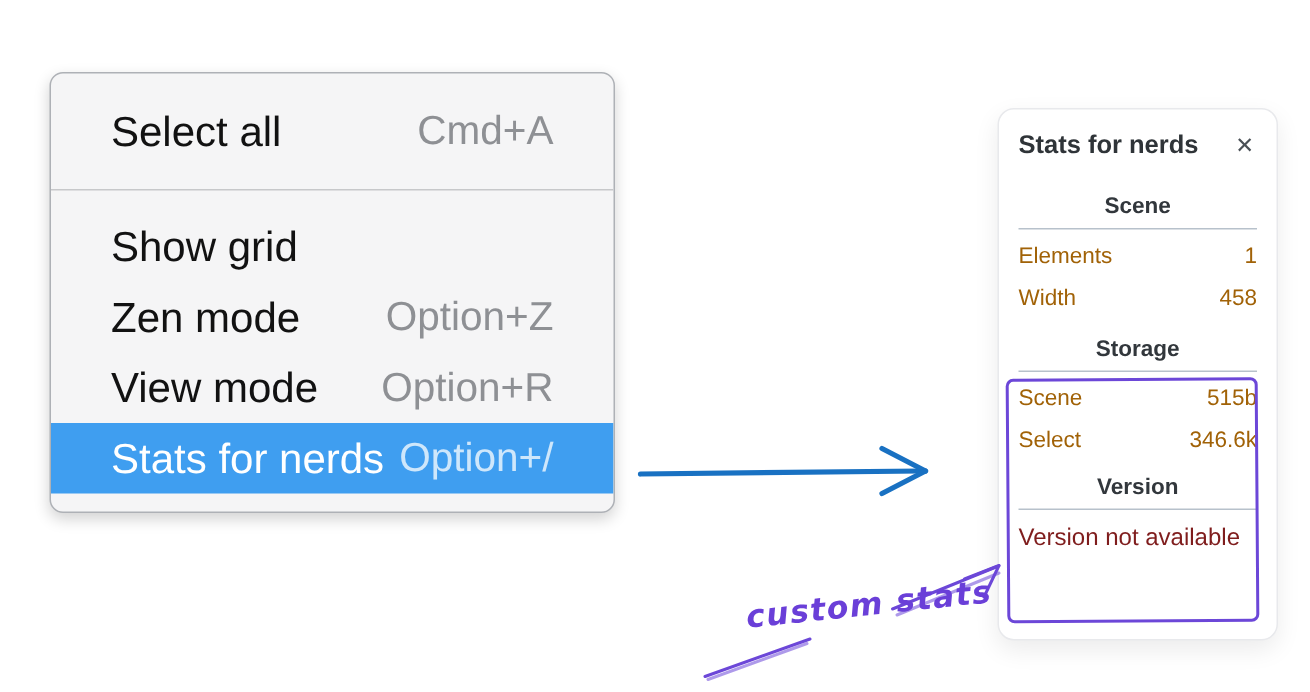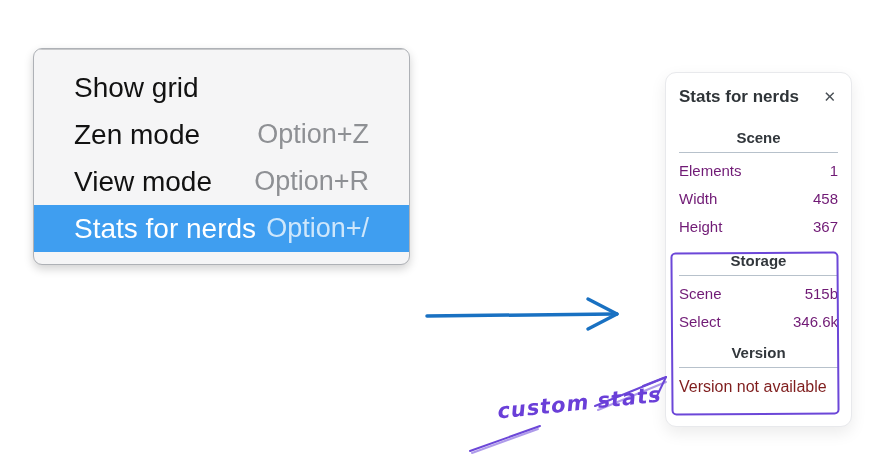--- a/index.html
+++ b/index.html
@@ -42,21 +42,21 @@
     font-size:15px;color:#4a5056;line-height:1;background:none;border:none;
     padding:2px;cursor:default;font-family:"DejaVu Sans", sans-serif;
   }
   .section-title{text-align:center;font-weight:bold;font-size:15px;color:#32373c;}
   .st-scene{margin-top:22px;}
   .st-storage{margin-top:15px;}
   .st-version{margin-top:12px;}
   .section-divider{border-top:1px solid #b7c1cb;margin:6px 0 2px 0;}
   .stat-row{
     display:flex;justify-content:space-between;align-items:baseline;
-    font-size:15px;color:#701a75;margin-top:8px;line-height:20px;
+    font-size:15px;color:#a16207;margin-top:8px;line-height:20px;
   }
   .stat-note{font-size:16px;color:#7f1d1d;margin-top:9px;line-height:20px;}
 
   
   .annotation-box{
     position:absolute;left:5px;top:179px;width:168px;height:163px;box-sizing:border-box;
     border:2px solid #6c47d8;border-radius:5px;
     transform:rotate(-0.4deg);
     pointer-events:none;
   }
@@ -69,20 +69,26 @@
     position:absolute;left:497px;top:391px;
     font-family:"DejaVu Sans", sans-serif;font-style:italic;font-weight:600;
     font-size:21px;letter-spacing:1px;color:#6a3fd8;
     transform:rotate(-6deg);white-space:nowrap;
   }
 </style>
 </head>
 <body>
 
 <div class="menu">
+  <div class="menu-group">
+    <div class="menu-item">
+      <span>Select all</span>
+      <span class="shortcut">Cmd+A</span>
+    </div>
+  </div>
   <div class="menu-sep"></div>
   <div class="menu-group last">
     <div class="menu-item">
       <span>Show grid</span>
     </div>
     <div class="menu-item">
       <span>Zen mode</span>
       <span class="shortcut">Option+Z</span>
     </div>
     <div class="menu-item">
@@ -104,24 +110,20 @@
 
   <div class="section-title st-scene">Scene</div>
   <div class="section-divider"></div>
   <div class="stat-row">
     <span>Elements</span>
     <span>1</span>
   </div>
   <div class="stat-row">
     <span>Width</span>
     <span>458</span>
-  </div>
-  <div class="stat-row">
-    <span>Height</span>
-    <span>367</span>
   </div>
 
   <div class="section-title st-storage">Storage</div>
   <div class="section-divider"></div>
   <div class="stat-row">
     <span>Scene</span>
     <span>515b</span>
   </div>
   <div class="stat-row">
     <span>Select</span>

